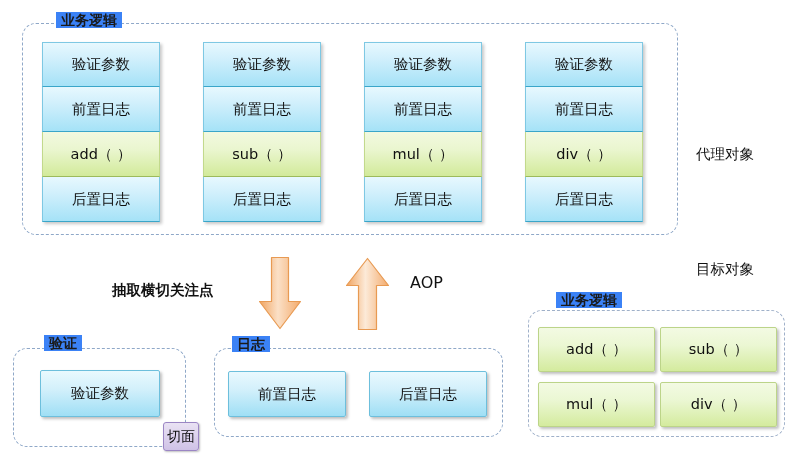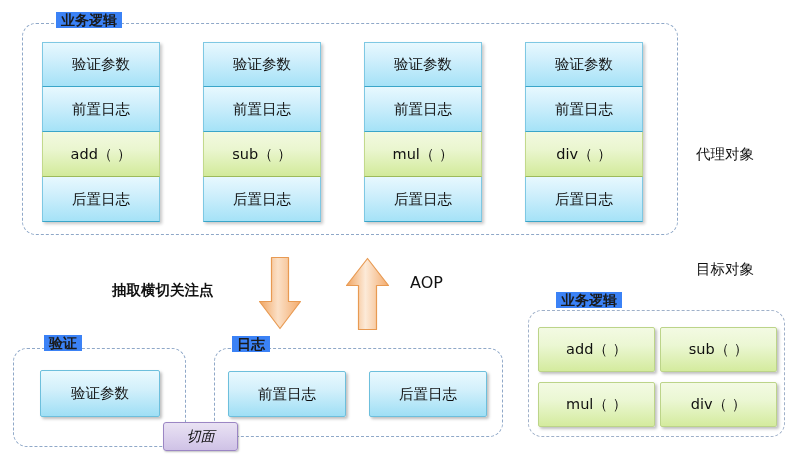--- a/index.html
+++ b/index.html
@@ -175,21 +175,21 @@
 
   <div class="dashgroup" style="left:13px;top:348px;width:173px;height:99px;"></div>
   <div class="grouplabel" style="left:44px;top:335px;">验证</div>
   <div class="box blue" style="left:40px;top:370px;width:120px;height:47px;">验证参数</div>
 
   <div class="dashgroup" style="left:214px;top:348px;width:289px;height:89px;"></div>
   <div class="grouplabel" style="left:232px;top:336px;text-align:right;">日志</div>
   <div class="box blue" style="left:228px;top:371px;width:118px;height:46px;">前置日志</div>
   <div class="box blue" style="left:369px;top:371px;width:118px;height:46px;">后置日志</div>
 
-  <div class="box purple" style="left:163px;top:422px;width:75px;height:29px;font-style:italic;">切面</div>
+  <div class="box purple" style="left:163px;top:422px;width:36px;height:29px;">切面</div>
 
   <div class="freelabel" style="left:696px;top:260px;text-align:center;">目标对象</div>
 
   <div class="dashgroup green" style="left:528px;top:310px;width:257px;height:127px;"></div>
   <div class="grouplabel" style="left:556px;top:292px;">业务逻辑</div>
 
   <div class="box green" style="left:538px;top:327px;width:117px;height:45px;">add（ ）</div>
   <div class="box green" style="left:660px;top:327px;width:117px;height:45px;">sub（ ）</div>
   <div class="box green" style="left:538px;top:382px;width:117px;height:45px;">mul（ ）</div>
   <div class="box green" style="left:660px;top:382px;width:117px;height:45px;">div（ ）</div>

